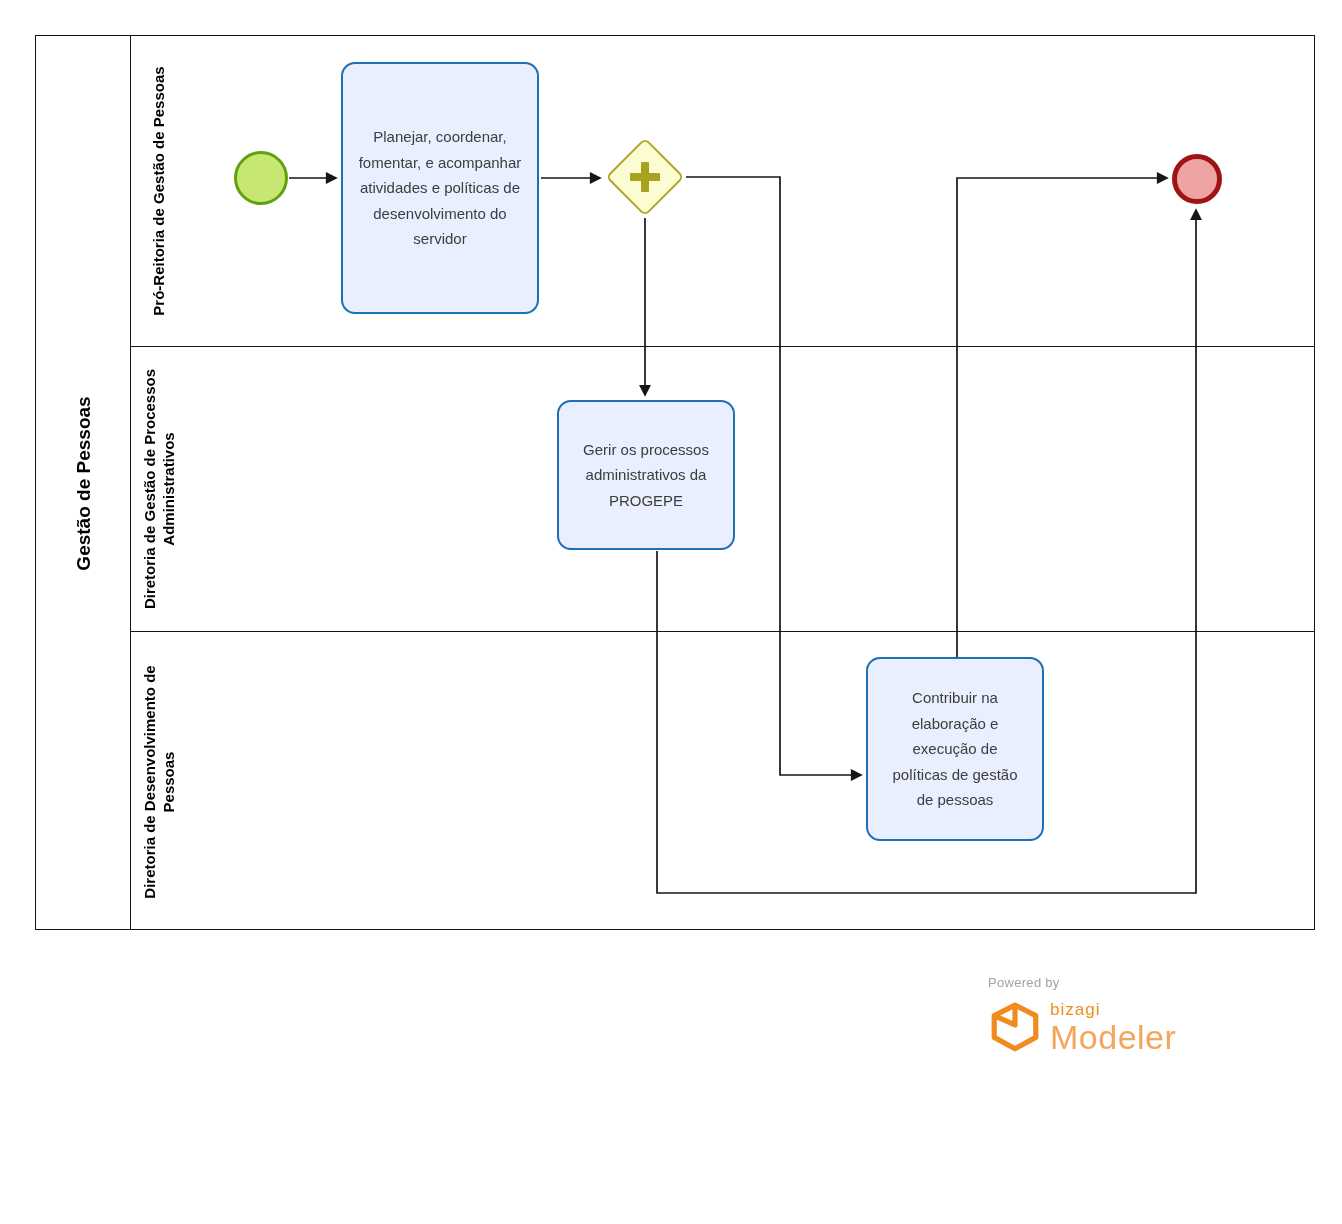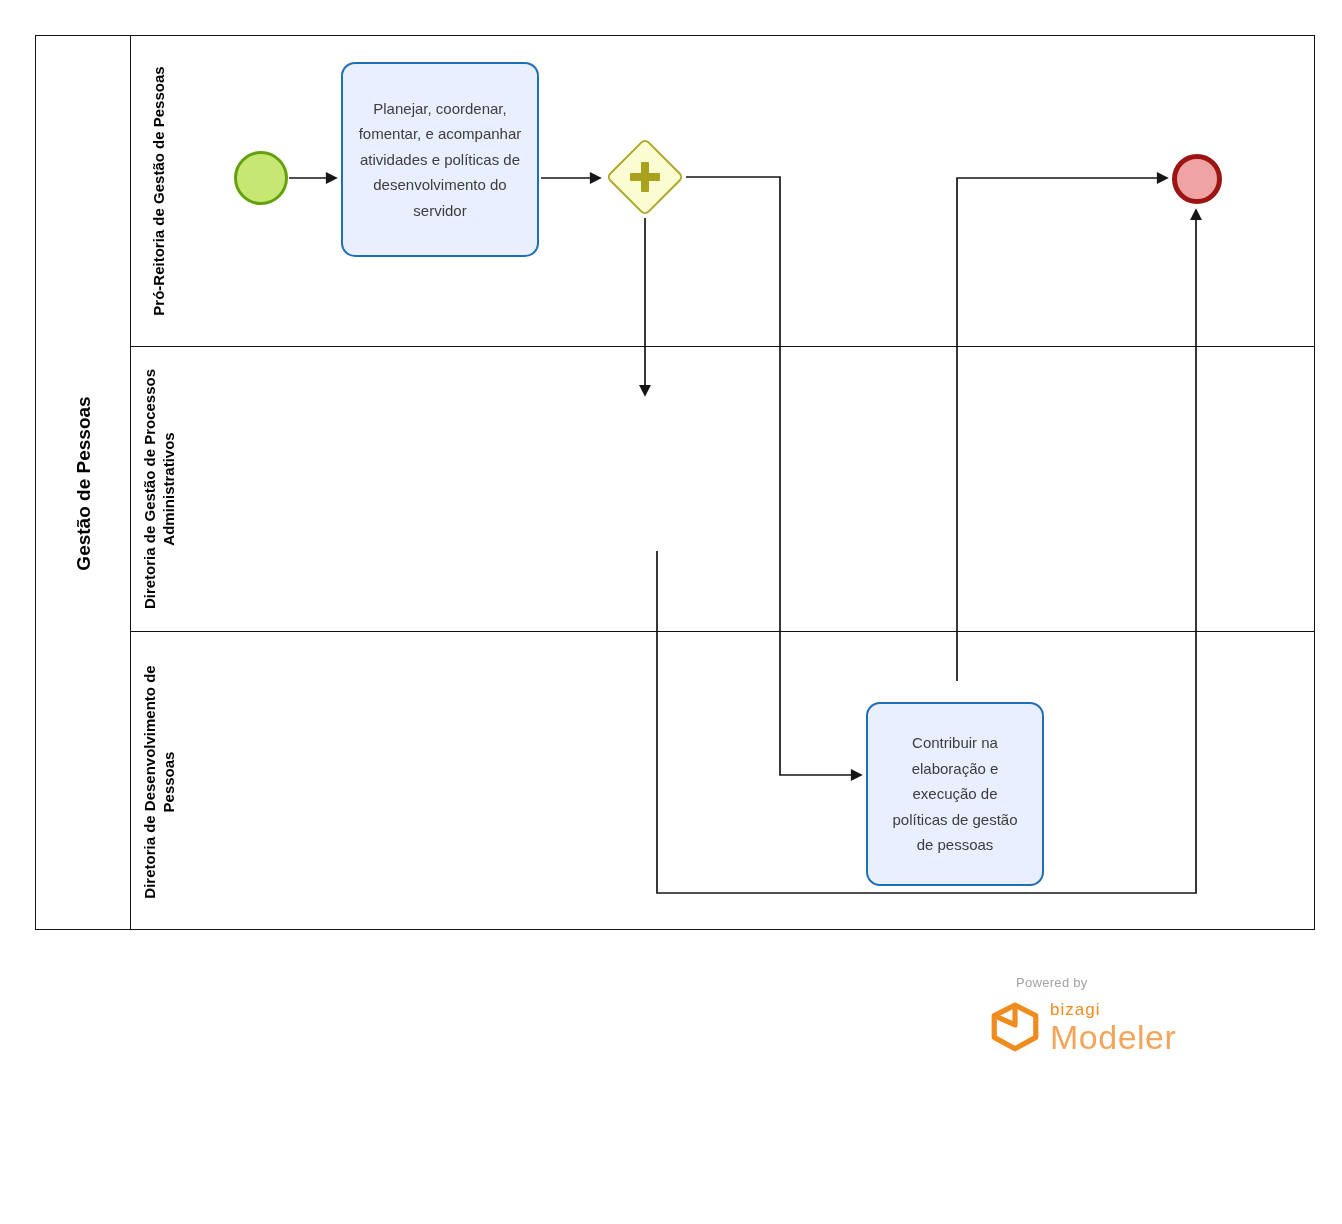--- a/index.html
+++ b/index.html
@@ -80,23 +80,23 @@
   .task {
     position: absolute;
     background: var(--task-fill, #e9effe);
     border: 2.5px solid var(--task-stroke, #1f6fb5);
     border-radius: 14px;
     display: flex; align-items: center; justify-content: center;
     text-align: center;
     font-size: 15px; line-height: 1.7; color: #3d3d3d;
     padding: 8px 15px;
   }
-  .task-planejar    { left: 341px; top: 62px;  width: 198px; height: 195px; justify-content: center; }
+  .task-planejar    { left: 341px; top: 62px;  width: 198px; height: 252px; justify-content: center; }
   .task-gerir       { left: 557px; top: 400px; width: 178px; height: 150px; }
-  .task-contribuir  { left: 866px; top: 702px; width: 178px; height: 184px; }
+  .task-contribuir  { left: 866px; top: 657px; width: 178px; height: 184px; }
 
   .gateway {
     position: absolute;
     left: 617px; top: 149px;
     width: 56px; height: 56px;
     transform: rotate(45deg);
     background: var(--gateway-fill, #fcfcd2);
     border: 2px solid var(--gateway-stroke, #aea829);
     border-radius: 6px;
   }
@@ -109,21 +109,21 @@
     content: "";
     position: absolute;
     background: #a8a21f;
     border-radius: 1px;
   }
   .gateway-plus::before { left: 13px; top: 24px; width: 30px; height: 8px; }
   .gateway-plus::after  { left: 24px; top: 13px; width: 8px;  height: 30px; }
 
   
   .branding { position: absolute; left: 988px; top: 975px; width: 280px; }
-  .powered-by { color: #a3a3a3; font-size: 13px; margin-bottom: 10px; letter-spacing: 0.3px; margin-left: 28px; }
+  .powered-by { color: #a3a3a3; font-size: 13px; margin-bottom: 10px; letter-spacing: 0.3px; }
   .brand-row { display: flex; align-items: flex-start; }
   .bizagi-icon { flex: 0 0 auto; margin-right: 8px; }
   .brand-name {
     color: var(--brand-orange, #f08c1e);
     font-size: 17px; letter-spacing: 1px; 
   }
   .product-name {
     color: var(--brand-orange-light, #f4a55c);
     font-size: 34px; letter-spacing: 0.5px; margin-top: -2px; text-align: right;
   }
@@ -164,20 +164,23 @@
 
   <div class="bpmn-event start-event"></div>
 
   <div class="task task-planejar">
     <span>Planejar, coordenar, fomentar, e acompanhar atividades e políticas de desenvolvimento do servidor</span>
   </div>
 
   <div class="gateway"></div>
   <div class="gateway-plus"></div>
 
+  <div class="task task-gerir">
+    <span>Gerir os processos administrativos da PROGEPE</span>
+  </div>
 
   <div class="task task-contribuir">
     <span>Contribuir na elaboração e execução de políticas de gestão de pessoas</span>
   </div>
 
   <div class="bpmn-event end-event"></div>
 
   <div class="branding">
     <div class="powered-by">Powered by</div>
     <div class="brand-row">

